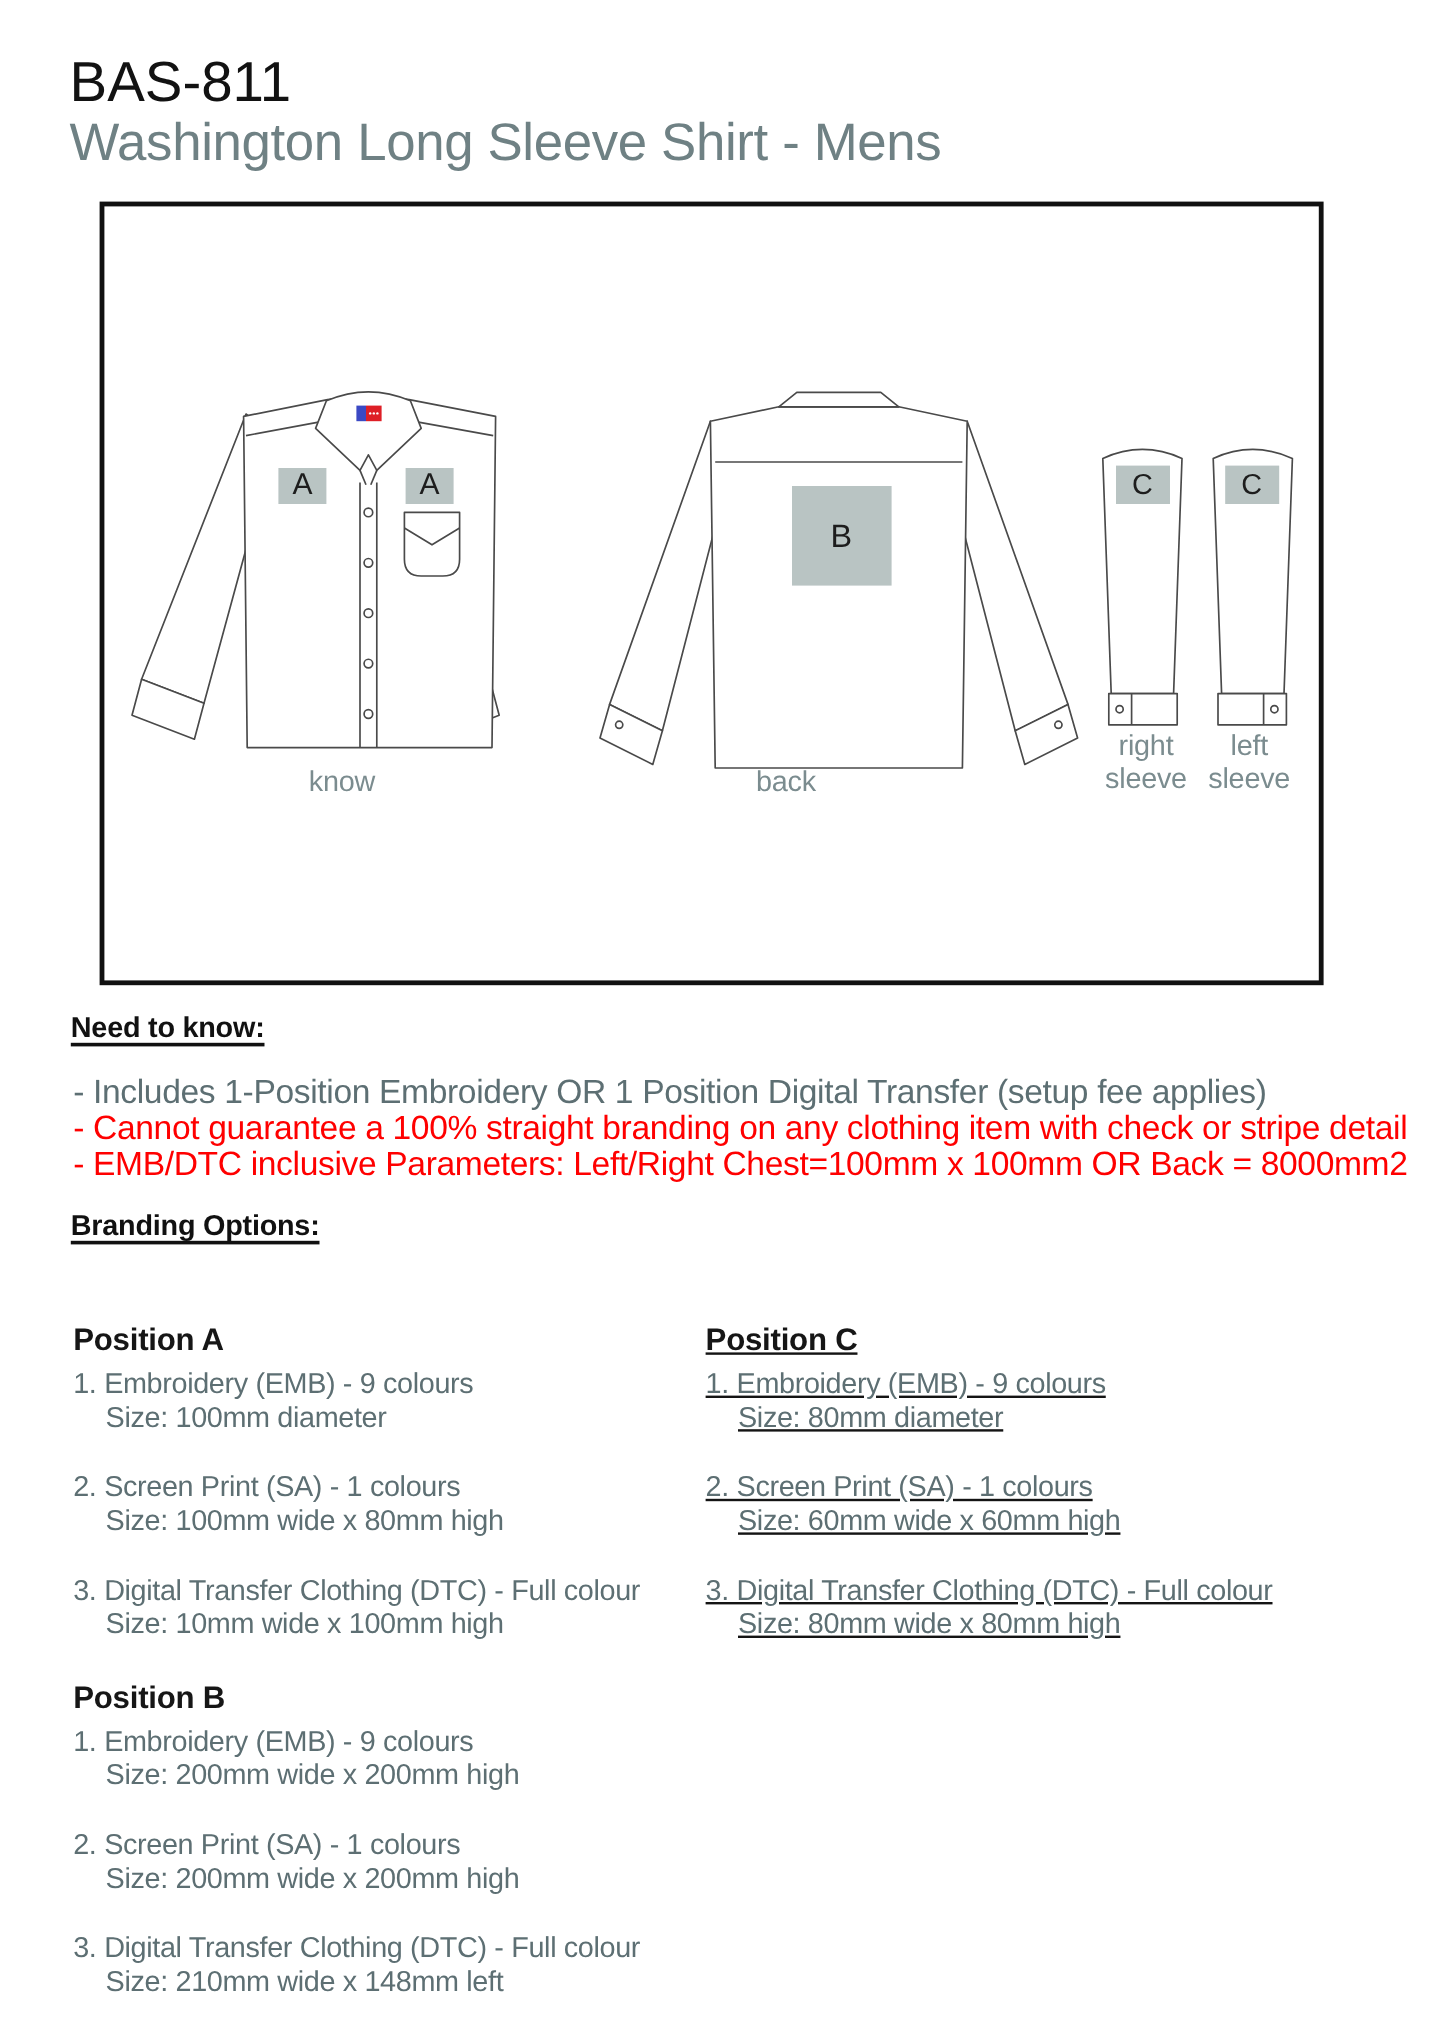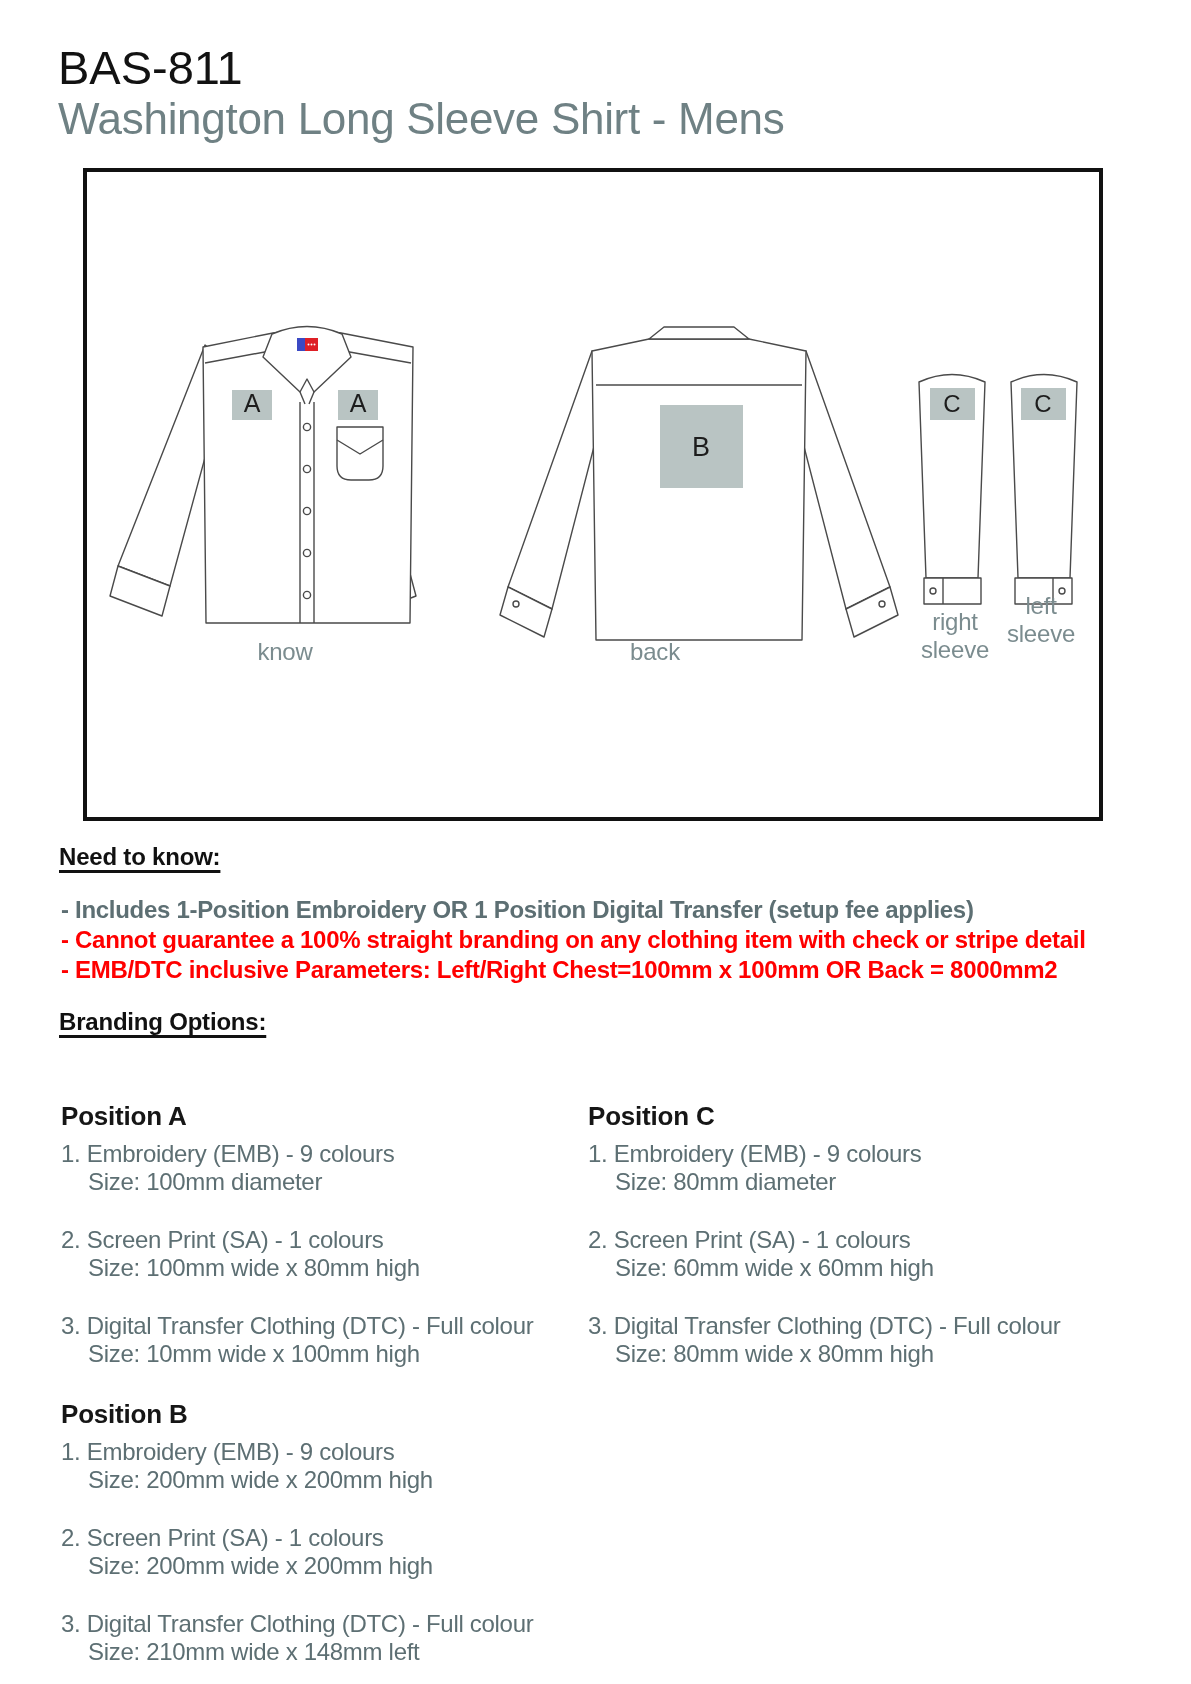--- a/index.html
+++ b/index.html
@@ -15,38 +15,38 @@
   .diagram-box{left:83px;top:168px;width:1020px;height:653px;border:4px solid #111111;box-sizing:border-box;background:#ffffff;}
   .garment-svg{position:absolute;}
   .svg-front{left:21px;top:146px;}
   .svg-back{left:401px;top:146px;}
   .svg-right-sleeve{left:824px;top:192px;}
   .svg-left-sleeve{left:916px;top:192px;}
   .garment-label{position:absolute;color:#7b8c8f;font-size:24px;line-height:28px;text-align:center;letter-spacing:-0.2px;}
   .lbl-front{left:128px;top:466px;width:140px;}
   .lbl-back{left:498px;top:466px;width:140px;}
   .lbl-right{left:808px;top:436px;width:120px;}
-  .lbl-left{left:894px;top:420px;width:120px;text-align:center;}
+  .lbl-left{left:894px;top:436px;width:120px;text-align:center;}
   
   .line{fill:#ffffff;stroke:#4a4a4a;stroke-width:1.4;stroke-linejoin:round;}
   .open{fill:none;stroke:#4a4a4a;stroke-width:1.4;stroke-linejoin:round;}
   .marker-rect{fill:#b9c4c3;stroke:none;}
   .marker-letter{fill:#1d1d1d;font-family:"Liberation Sans",sans-serif;text-anchor:middle;}
   
   .section-heading{font-size:24px;font-weight:bold;color:#111111;text-decoration:underline;text-decoration-thickness:3px;text-underline-offset:5px;letter-spacing:-0.2px;}
   .h-need{left:59px;top:843px;}
   .h-brand{left:59px;top:1008px;}
   .need-list{left:61px;top:895px;}
-  .need-line{font-size:24px;line-height:30px;letter-spacing:-0.3px;white-space:nowrap;font-weight:bold;}
+  .need-line{font-size:28px;line-height:30px;letter-spacing:-0.3px;white-space:nowrap;}
   .c-slate{color:#5d6f73;}
   .c-red{color:#ff0000;}
   
   .pos-col{position:absolute;width:560px;margin-top:20px;}
   .col-a{left:61px;top:1081px;}
-  .col-c{left:588px;top:1081px;}
+  .col-c{left:588px;top:1081px;text-decoration:underline;}
   .col-b{left:61px;top:1379px;}
   .pos-title{font-size:26px;font-weight:bold;color:#161616;margin:0 0 8px 0;letter-spacing:-0.2px;}
   .opt{margin-bottom:30px;}
   .opt div{font-size:24px;line-height:28px;color:#5d6f73;letter-spacing:-0.3px;white-space:nowrap;}
   .opt .ind{padding-left:27px;}
 </style>
 </head>
 <body>
 
 <div class="abs product-code">BAS-811</div>

